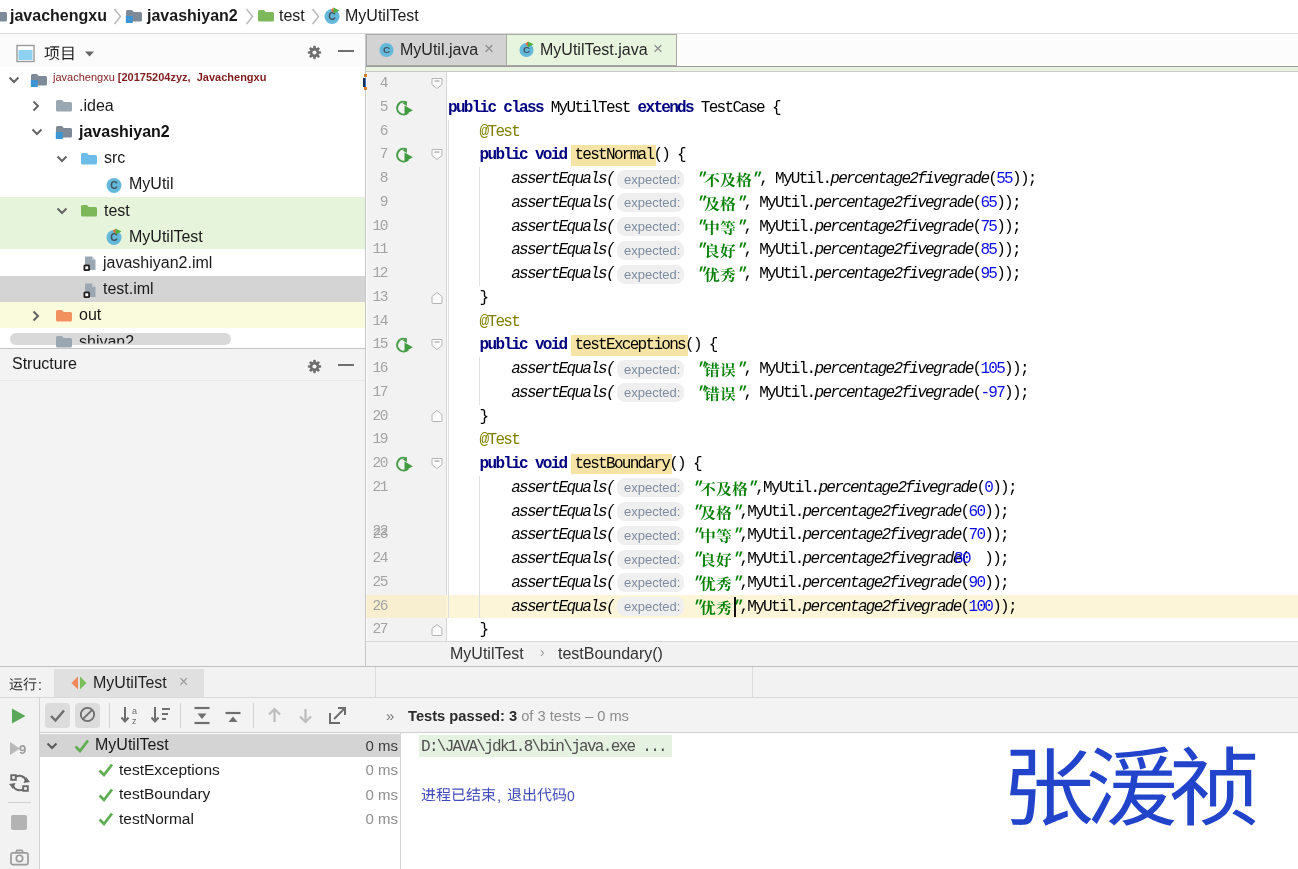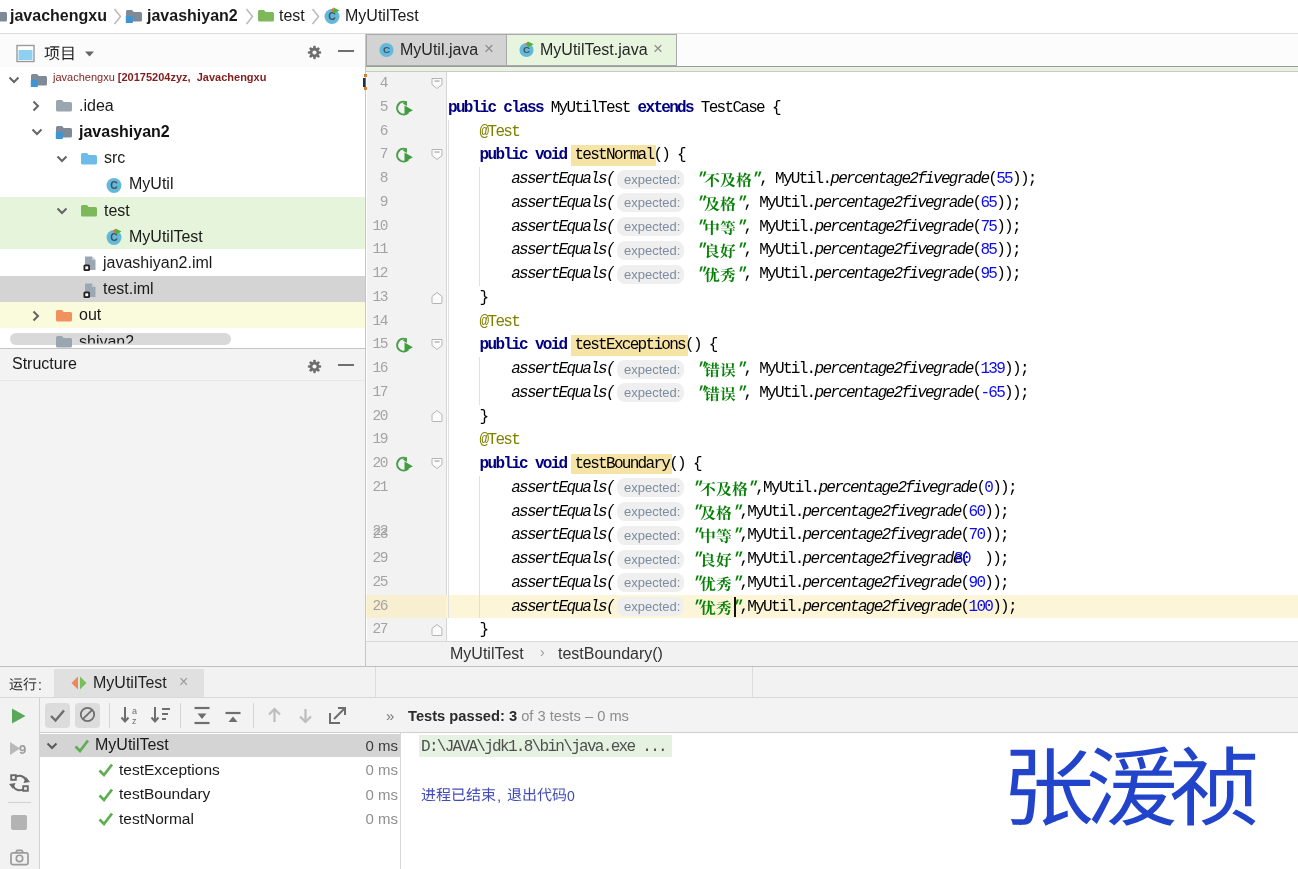--- a/index.html
+++ b/index.html
@@ -216,21 +216,21 @@
     <div class="ln" style="top:309.5px">14</div>
     <div class="ln" style="top:333.25px">15</div>
     <div class="ln" style="top:357px">16</div>
     <div class="ln" style="top:380.75px">17</div>
     <div class="ln" style="top:404.5px">20</div>
     <div class="ln" style="top:428.25px">19</div>
     <div class="ln" style="top:452px">20</div>
     <div class="ln" style="top:475.75px">21</div>
     <div class="ln" style="top:520px">22</div>
     <div class="ln" style="top:523.25px">23</div>
-    <div class="ln" style="top:547px">29</div>
+    <div class="ln" style="top:547px">24</div>
     <div class="ln" style="top:570.75px">25</div>
     <div class="ln" style="top:594.5px">26</div>
     <div class="ln" style="top:618.25px">27</div>
     <svg class="a" style="left:394px;top:98.625px" width="20" height="19" viewBox="0 0 20 19">
       <path d="M 12 3.2 A 6.4 6.4 0 1 0 14.2 13.5" fill="none" stroke="#4b9e4b" stroke-width="2.1"></path>
       <path d="M13 2 L13 7 L8.6 4.5 Z" fill="#4b9e4b"></path>
       <path d="M10.5 6.5 L18.8 11.2 L10.5 16 Z" fill="#3f9c3f"></path>
     </svg>
     <svg class="a" style="left:394px;top:146.125px" width="20" height="19" viewBox="0 0 20 19">
       <path d="M 12 3.2 A 6.4 6.4 0 1 0 14.2 13.5" fill="none" stroke="#4b9e4b" stroke-width="2.1"></path>
@@ -397,39 +397,39 @@
     </div>
     <div class="pill" style="left:617px;top:359.5px;width:67px"></div>
     <div class="pilltx" style="left:624px;top:361.5px">expected:</div>
     <div class="cl" style="top:357px">
       <span class="it" style="left:145.2px">assertEquals(</span>
       <span class="qt" style="left:330px">"</span>
       <span class="qt" style="left:369.5px">"</span>
       <span class="" style="left:377.4px">, MyUtil.</span>
       <span class="it" style="left:448.5px">percentage2fivegrade</span>
       <span class="" style="left:606.5px">(</span>
-      <span class="nu" style="left:614.4px">139</span>
+      <span class="nu" style="left:614.4px">105</span>
       <span class="" style="left:638.1px">));</span>
       <svg style="position:absolute;left:337.9px;top:5px" width="15.8" height="15.8" viewBox="0 0 100 100">
         <path d="M77.4 54.6V68.8H55.1V54.6ZM55.1 93.1V90H77.4V96H79.3C83 96 88.5 93.8 88.6 93V56.3C90.6 55.9 91.9 55.1 92.5 54.3L81.7 46L76.4 51.7H55.6L44 47V96.7H45.7C50.4 96.7 55.1 94.3 55.1 93.1ZM55.1 87.1V71.6H77.4V87.1ZM88.9 32 83.8 39.7H81.1V23.1H92.9C94.3 23.1 95.3 22.6 95.6 21.5C92.4 18 86.8 12.6 86.8 12.6L81.7 20.2H81.1V7.5C83.4 7.2 84.1 6.3 84.4 5L70.3 3.7V20.2H60.5V7.4C62.9 7.1 63.7 6.2 63.8 4.9L49.9 3.6V20.2H40.3L41.1 23.1H49.9V39.7H37.8L38.6 42.6H95.3C96.6 42.6 97.6 42.1 97.9 41C94.7 37.4 88.9 32 88.9 32ZM70.3 23.1V39.7H60.5V23.1ZM24.8 9.7C27.3 9.5 28.4 8.7 28.7 7.4L13.5 2.8C11.9 13.3 6.3 32 0.5 42.2L1.6 42.9C4.1 40.7 6.5 38.3 8.7 35.6L9.4 37.9H15.5V54.7H3.2L4 57.5H15.5V78.8C15.5 80.8 14.8 81.7 10.8 85L21.5 94.9C22.3 93.9 23.2 92.4 23.5 90.4C30.9 81.9 36.7 73.9 39.6 69.8L39 68.8L26.3 76.4V57.5H39C40.4 57.5 41.4 57 41.7 55.9C38.4 52.5 32.7 47.5 32.7 47.5L27.7 54.7H26.3V37.9H36.8C38.2 37.9 39.2 37.4 39.5 36.3C36.1 32.8 30.3 27.8 30.3 27.8L25.2 35.1H9.2C13.1 30.5 16.6 25.3 19.6 20.2H38.6C40 20.2 41 19.7 41.2 18.6C37.6 15.3 32 11.1 32 11.1L26.9 17.4H21.1C22.6 14.7 23.8 12.1 24.8 9.7Z" fill="#088108"></path>
       </svg>
       <svg style="position:absolute;left:353.7px;top:5px" width="15.8" height="15.8" viewBox="0 0 100 100">
         <path d="M9.7 4 8.8 4.5C12.6 9.2 17.4 16.4 18.9 22.5C29.3 29.6 37.7 9.5 9.7 4ZM26.6 34.5C29.1 34.1 30.2 33.3 30.8 32.6L21.2 24.6L16 29.8H2.5L3.4 32.7H15.8V75.5C15.8 77.6 15.1 78.6 10.6 81.1L18.6 93.4C19.7 92.7 20.9 91.4 21.7 89.5C29.8 82.3 36.3 75.4 39.6 71.7L39.1 70.8L26.6 75.9ZM50.7 37.7V34.9H75.4V38.7H77.4C78.7 38.7 80.2 38.4 81.7 38.1L75.9 45.7H36.1L36.9 48.5H56.3C56.2 53.7 56 58.7 55.3 63.4H31.4L32.2 66.3H54.8C52.4 77.5 46 87.3 28.1 95.7L29.1 97.2C53.8 89.8 62.9 79.5 66.5 66.7C69.1 76.7 75 90.2 88.5 96.9C89 90 92.1 87.3 97.7 85.9L97.8 84.7C81.6 80.5 72.3 73.3 68.6 66.3H94.9C96.4 66.3 97.5 65.8 97.7 64.7C93.4 60.7 86 54.9 86 54.9L79.5 63.4H67.3C68.3 58.7 68.7 53.8 69 48.5H89.9C91.3 48.5 92.4 48 92.6 46.9C88.8 43.4 82.5 38.4 81.9 38C84.7 37.3 87 36.1 87.1 35.6V15.1C89.2 14.7 90.6 13.8 91.2 13L79.8 4.4L74.4 10.3H51.3L39.2 5.6V41.2H40.9C45.6 41.2 50.7 38.8 50.7 37.7ZM75.4 13.2V32H50.7V13.2Z" fill="#088108"></path>
       </svg>
     </div>
     <div class="pill" style="left:617px;top:383.25px;width:67px"></div>
     <div class="pilltx" style="left:624px;top:385.25px">expected:</div>
     <div class="cl" style="top:380.75px">
       <span class="it" style="left:145.2px">assertEquals(</span>
       <span class="qt" style="left:330px">"</span>
       <span class="qt" style="left:369.5px">"</span>
       <span class="" style="left:377.4px">, MyUtil.</span>
       <span class="it" style="left:448.5px">percentage2fivegrade</span>
       <span class="" style="left:606.5px">(</span>
-      <span class="nu" style="left:614.4px">-65</span>
+      <span class="nu" style="left:614.4px">-97</span>
       <span class="" style="left:638.1px">));</span>
       <svg style="position:absolute;left:337.9px;top:5px" width="15.8" height="15.8" viewBox="0 0 100 100">
         <path d="M77.4 54.6V68.8H55.1V54.6ZM55.1 93.1V90H77.4V96H79.3C83 96 88.5 93.8 88.6 93V56.3C90.6 55.9 91.9 55.1 92.5 54.3L81.7 46L76.4 51.7H55.6L44 47V96.7H45.7C50.4 96.7 55.1 94.3 55.1 93.1ZM55.1 87.1V71.6H77.4V87.1ZM88.9 32 83.8 39.7H81.1V23.1H92.9C94.3 23.1 95.3 22.6 95.6 21.5C92.4 18 86.8 12.6 86.8 12.6L81.7 20.2H81.1V7.5C83.4 7.2 84.1 6.3 84.4 5L70.3 3.7V20.2H60.5V7.4C62.9 7.1 63.7 6.2 63.8 4.9L49.9 3.6V20.2H40.3L41.1 23.1H49.9V39.7H37.8L38.6 42.6H95.3C96.6 42.6 97.6 42.1 97.9 41C94.7 37.4 88.9 32 88.9 32ZM70.3 23.1V39.7H60.5V23.1ZM24.8 9.7C27.3 9.5 28.4 8.7 28.7 7.4L13.5 2.8C11.9 13.3 6.3 32 0.5 42.2L1.6 42.9C4.1 40.7 6.5 38.3 8.7 35.6L9.4 37.9H15.5V54.7H3.2L4 57.5H15.5V78.8C15.5 80.8 14.8 81.7 10.8 85L21.5 94.9C22.3 93.9 23.2 92.4 23.5 90.4C30.9 81.9 36.7 73.9 39.6 69.8L39 68.8L26.3 76.4V57.5H39C40.4 57.5 41.4 57 41.7 55.9C38.4 52.5 32.7 47.5 32.7 47.5L27.7 54.7H26.3V37.9H36.8C38.2 37.9 39.2 37.4 39.5 36.3C36.1 32.8 30.3 27.8 30.3 27.8L25.2 35.1H9.2C13.1 30.5 16.6 25.3 19.6 20.2H38.6C40 20.2 41 19.7 41.2 18.6C37.6 15.3 32 11.1 32 11.1L26.9 17.4H21.1C22.6 14.7 23.8 12.1 24.8 9.7Z" fill="#088108"></path>
       </svg>
       <svg style="position:absolute;left:353.7px;top:5px" width="15.8" height="15.8" viewBox="0 0 100 100">
         <path d="M9.7 4 8.8 4.5C12.6 9.2 17.4 16.4 18.9 22.5C29.3 29.6 37.7 9.5 9.7 4ZM26.6 34.5C29.1 34.1 30.2 33.3 30.8 32.6L21.2 24.6L16 29.8H2.5L3.4 32.7H15.8V75.5C15.8 77.6 15.1 78.6 10.6 81.1L18.6 93.4C19.7 92.7 20.9 91.4 21.7 89.5C29.8 82.3 36.3 75.4 39.6 71.7L39.1 70.8L26.6 75.9ZM50.7 37.7V34.9H75.4V38.7H77.4C78.7 38.7 80.2 38.4 81.7 38.1L75.9 45.7H36.1L36.9 48.5H56.3C56.2 53.7 56 58.7 55.3 63.4H31.4L32.2 66.3H54.8C52.4 77.5 46 87.3 28.1 95.7L29.1 97.2C53.8 89.8 62.9 79.5 66.5 66.7C69.1 76.7 75 90.2 88.5 96.9C89 90 92.1 87.3 97.7 85.9L97.8 84.7C81.6 80.5 72.3 73.3 68.6 66.3H94.9C96.4 66.3 97.5 65.8 97.7 64.7C93.4 60.7 86 54.9 86 54.9L79.5 63.4H67.3C68.3 58.7 68.7 53.8 69 48.5H89.9C91.3 48.5 92.4 48 92.6 46.9C88.8 43.4 82.5 38.4 81.9 38C84.7 37.3 87 36.1 87.1 35.6V15.1C89.2 14.7 90.6 13.8 91.2 13L79.8 4.4L74.4 10.3H51.3L39.2 5.6V41.2H40.9C45.6 41.2 50.7 38.8 50.7 37.7ZM75.4 13.2V32H50.7V13.2Z" fill="#088108"></path>
       </svg>
     </div>
     <div class="cl" style="top:404.5px">
       <span class="" style="left:113.6px">}</span>

